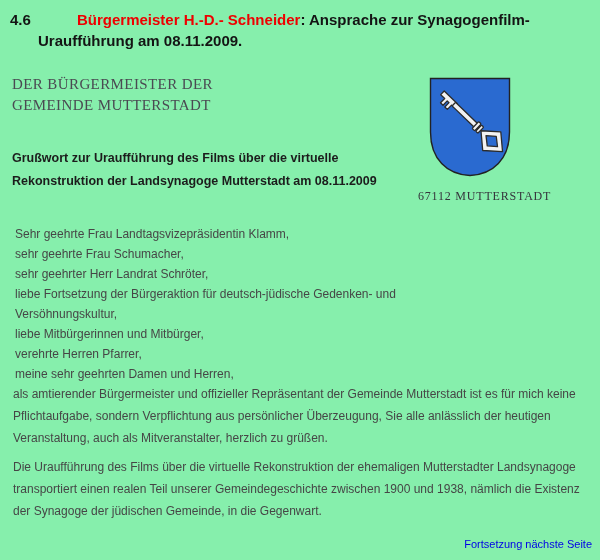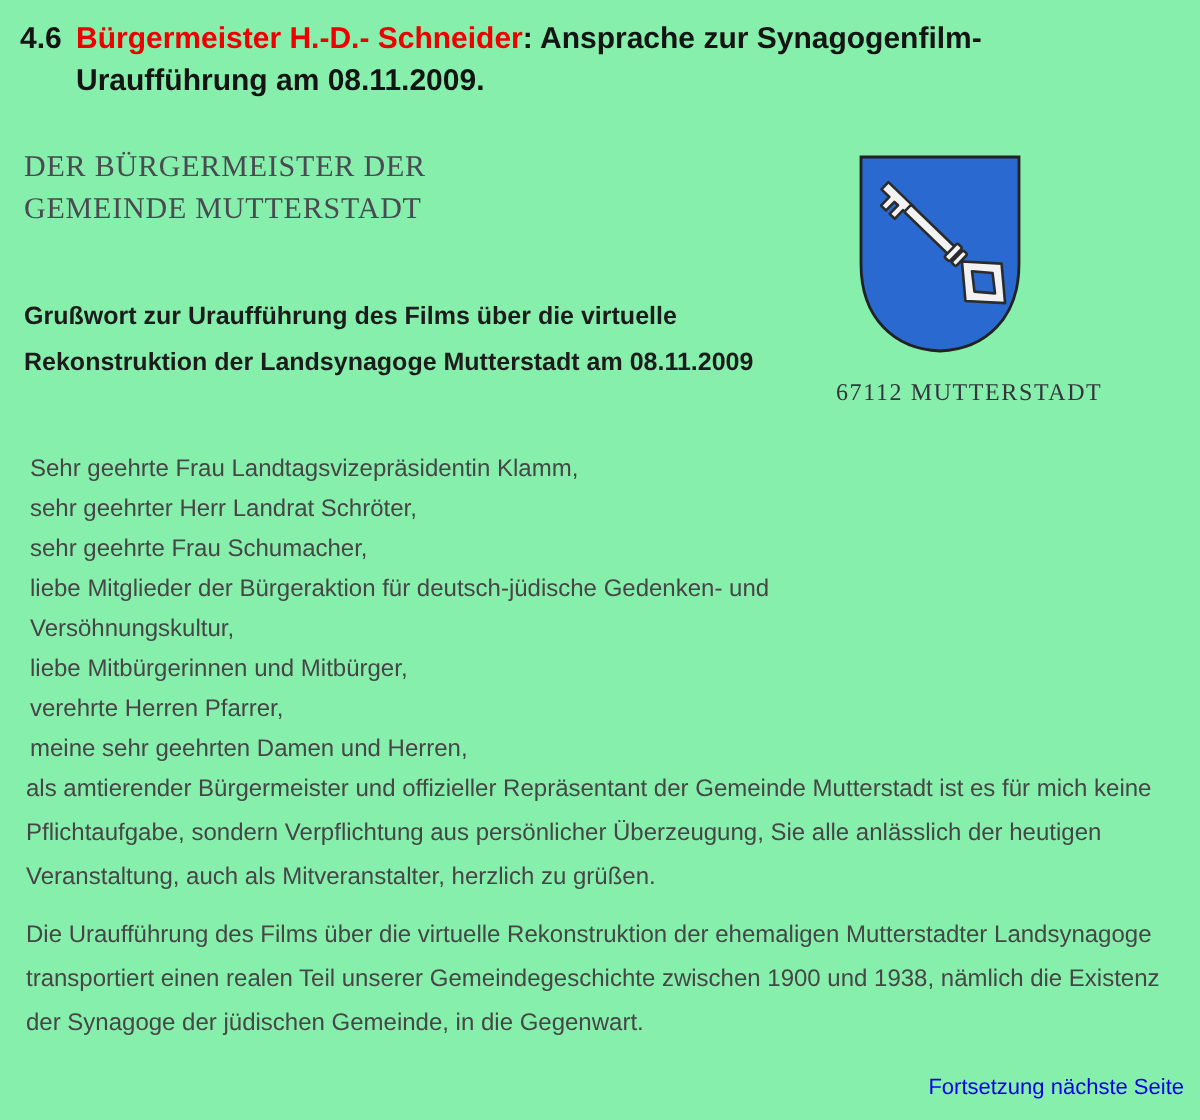--- a/index.html
+++ b/index.html
@@ -6,21 +6,21 @@
   .page{
     position:relative;width:600px;height:560px;background:#86efac;overflow:hidden;
     font-family:"Liberation Sans",sans-serif;color:#464646;
   }
   
   .heading{
     position:absolute;top:9px;left:10px;width:584px;display:flex;
     font-weight:bold;font-size:15px;line-height:21px;color:#141414;
   }
   .heading-num{width:28px;flex:none;}
-  .heading-red{color:var(--accent_red,#ee0000);}
+  .heading-red{color:var(--accent_red,#ee0000);margin-left:39px;}
   
   .letterhead{
     position:absolute;top:74px;left:12px;
     font-family:"Liberation Serif",serif;font-size:15px;line-height:21px;
     color:#4a4a52;letter-spacing:0.4px;
   }
   
   .arms{position:absolute;top:76px;left:428px;width:84px;height:102px;}
   .arms-caption{
     position:absolute;top:189px;left:418px;width:172px;
@@ -75,23 +75,23 @@
   </div>
   <div class="arms-caption">67112 MUTTERSTADT</div>
 
   <div class="subject">
     <div>Grußwort zur Uraufführung des Films über die virtuelle</div>
     <div>Rekonstruktion der Landsynagoge Mutterstadt am 08.11.2009</div>
   </div>
 
   <div class="salutation">
     <div>Sehr geehrte Frau Landtagsvizepräsidentin Klamm,</div>
+    <div>sehr geehrte Frau Schumacher,</div>
     <div>sehr geehrter Herr Landrat Schröter,</div>
-    <div>sehr geehrte Frau Schumacher,</div>
-    <div>liebe Mitglieder der Bürgeraktion für deutsch-jüdische Gedenken- und</div>
+    <div>liebe Fortsetzung der Bürgeraktion für deutsch-jüdische Gedenken- und</div>
     <div>Versöhnungskultur,</div>
     <div>liebe Mitbürgerinnen und Mitbürger,</div>
     <div>verehrte Herren Pfarrer,</div>
     <div>meine sehr geehrten Damen und Herren,</div>
   </div>
 
   <div class="para para-1">als amtierender Bürgermeister und offizieller Repräsentant der Gemeinde Mutterstadt ist es für mich keine Pflichtaufgabe, sondern Verpflichtung aus persönlicher Überzeugung, Sie alle anlässlich der heutigen Veranstaltung, auch als Mitveranstalter, herzlich zu grüßen.</div>
   <div class="para para-2">Die Uraufführung des Films über die virtuelle Rekonstruktion der ehemaligen Mutterstadter Landsynagoge transportiert einen realen Teil unserer Gemeindegeschichte zwischen 1900 und 1938, nämlich die Existenz der Synagoge der jüdischen Gemeinde, in die Gegenwart.</div>
 
   <span class="footer-link">Fortsetzung nächste Seite</span>

